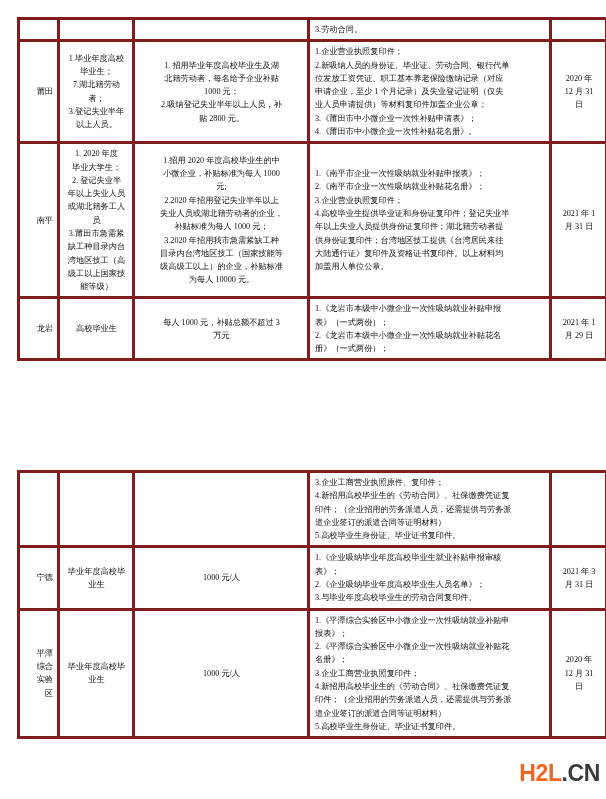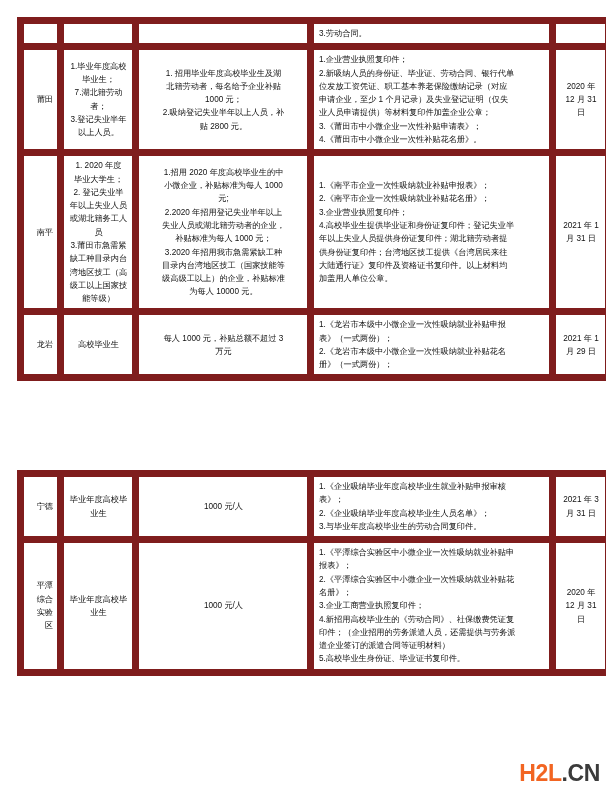--- a/index.html
+++ b/index.html
@@ -22,27 +22,28 @@
   }
   table.doc-table {
     border-collapse: collapse;
     table-layout: fixed;
     width: 572px;
     position: absolute;
     left: 17px;
     background: #fff;
   }
   table.doc-table td {
-    border: 7px solid #7f1d1d;
+    border: 3px solid #7f1d1d;
     vertical-align: middle;
     padding: 3px 4px 3px 5px;
     font-size: 8.2px;
     line-height: 1.62;
     color: #111;
     word-break: break-all;
+    font-family: Liberation Serif, serif;
   }
   .c-region  { width: 40px;  text-align: right; }
   .c-object  { width: 75px;  text-align: center; }
   .c-standard{ width: 175px; text-align: center; }
   .c-material{ width: 242px; text-align: left; }
   .c-date    { width: 56px;  text-align: center; }
 
   #table-one { top: 17px; }
   #table-two { top: 470px; }
 
@@ -196,20 +197,33 @@
   <table class="doc-table" id="table-two">
     <colgroup>
       <col class="c-region">
         <col class="c-object">
         <col class="c-standard">
         <col class="c-material">
         <col class="c-date">
     </colgroup>
     <tbody>
         <tr>
+          <td class="c-region cell-lines"><span class="empty-cell"></span></td>
+          <td class="c-object cell-lines"><span class="empty-cell"></span></td>
+          <td class="c-standard cell-lines"><span class="empty-cell"></span></td>
+          <td class="c-material cell-lines">
+            <p>3.企业工商营业执照原件、复印件；</p>
+            <p>4.新招用高校毕业生的《劳动合同》、社保缴费凭证复</p>
+            <p>印件；（企业招用的劳务派遣人员，还需提供与劳务派</p>
+            <p>遣企业签订的派遣合同等证明材料）</p>
+            <p>5.高校毕业生身份证、毕业证书复印件。</p>
+          </td>
+          <td class="c-date cell-lines"><span class="empty-cell"></span></td>
+        </tr>
+        <tr>
           <td class="c-region cell-lines">
             <p>宁德</p>
           </td>
           <td class="c-object cell-lines">
             <p>毕业年度高校毕</p>
             <p>业生</p>
           </td>
           <td class="c-standard cell-lines">
             <p>1000 元/人</p>
           </td>

